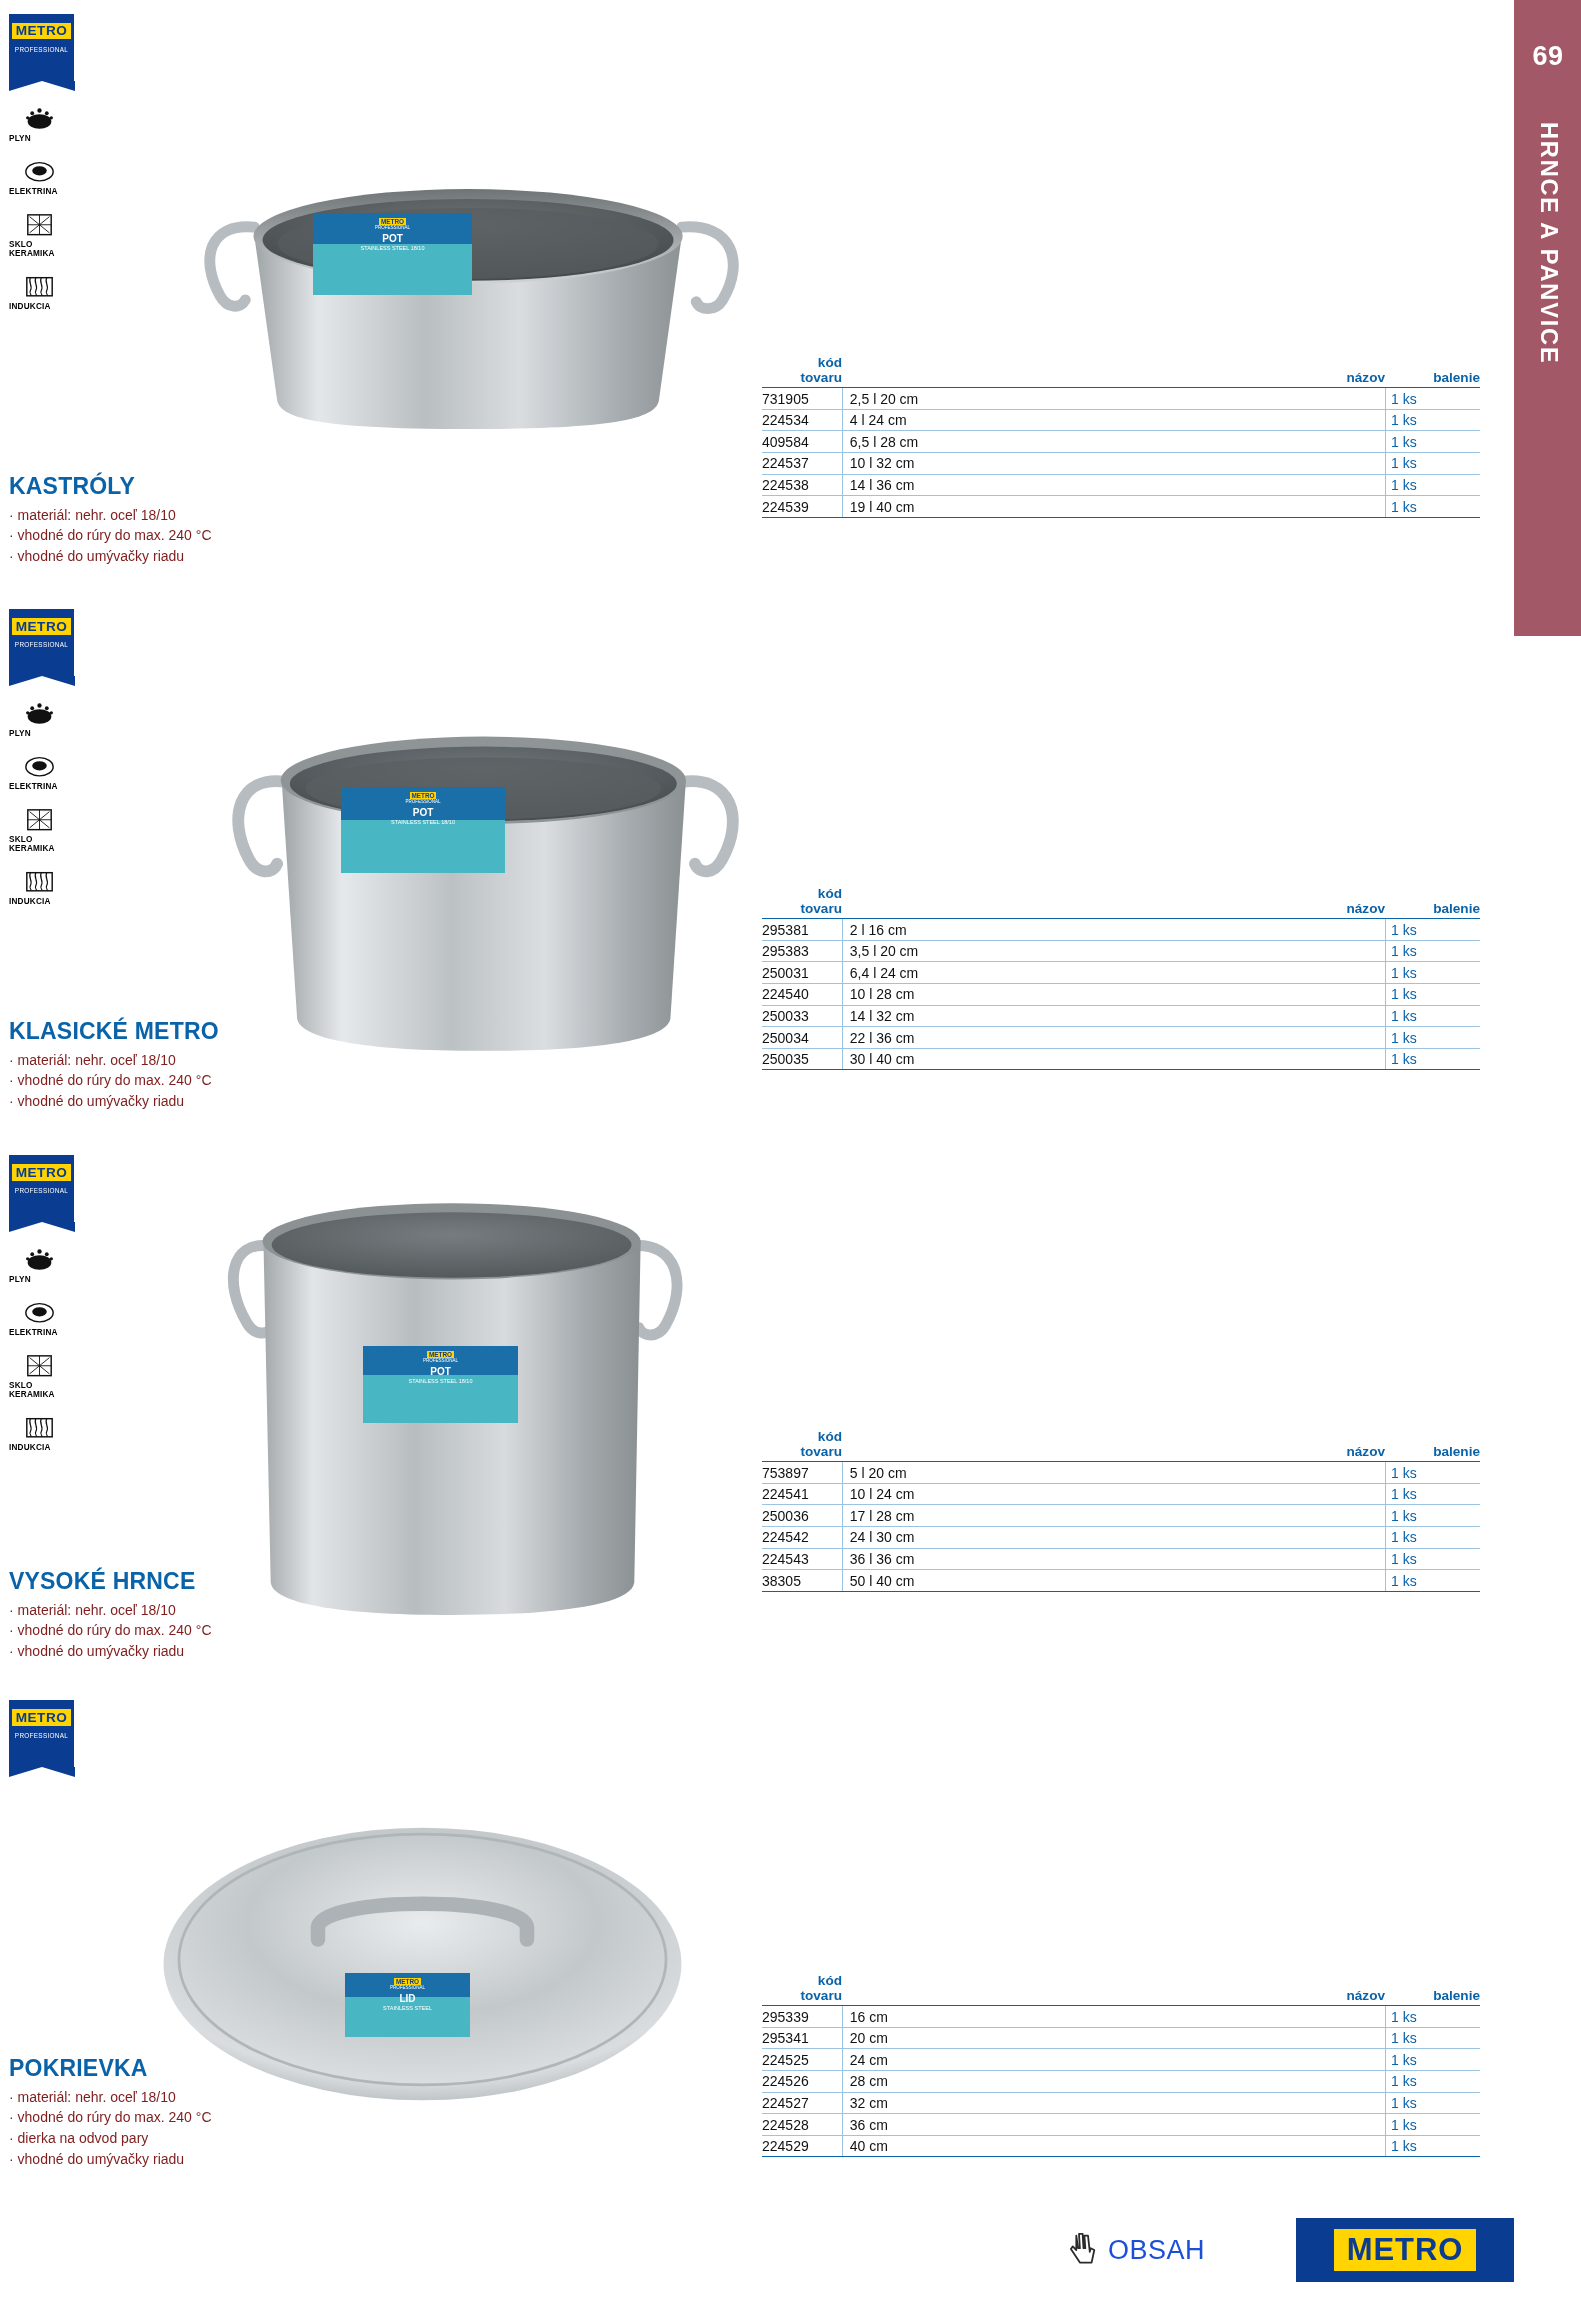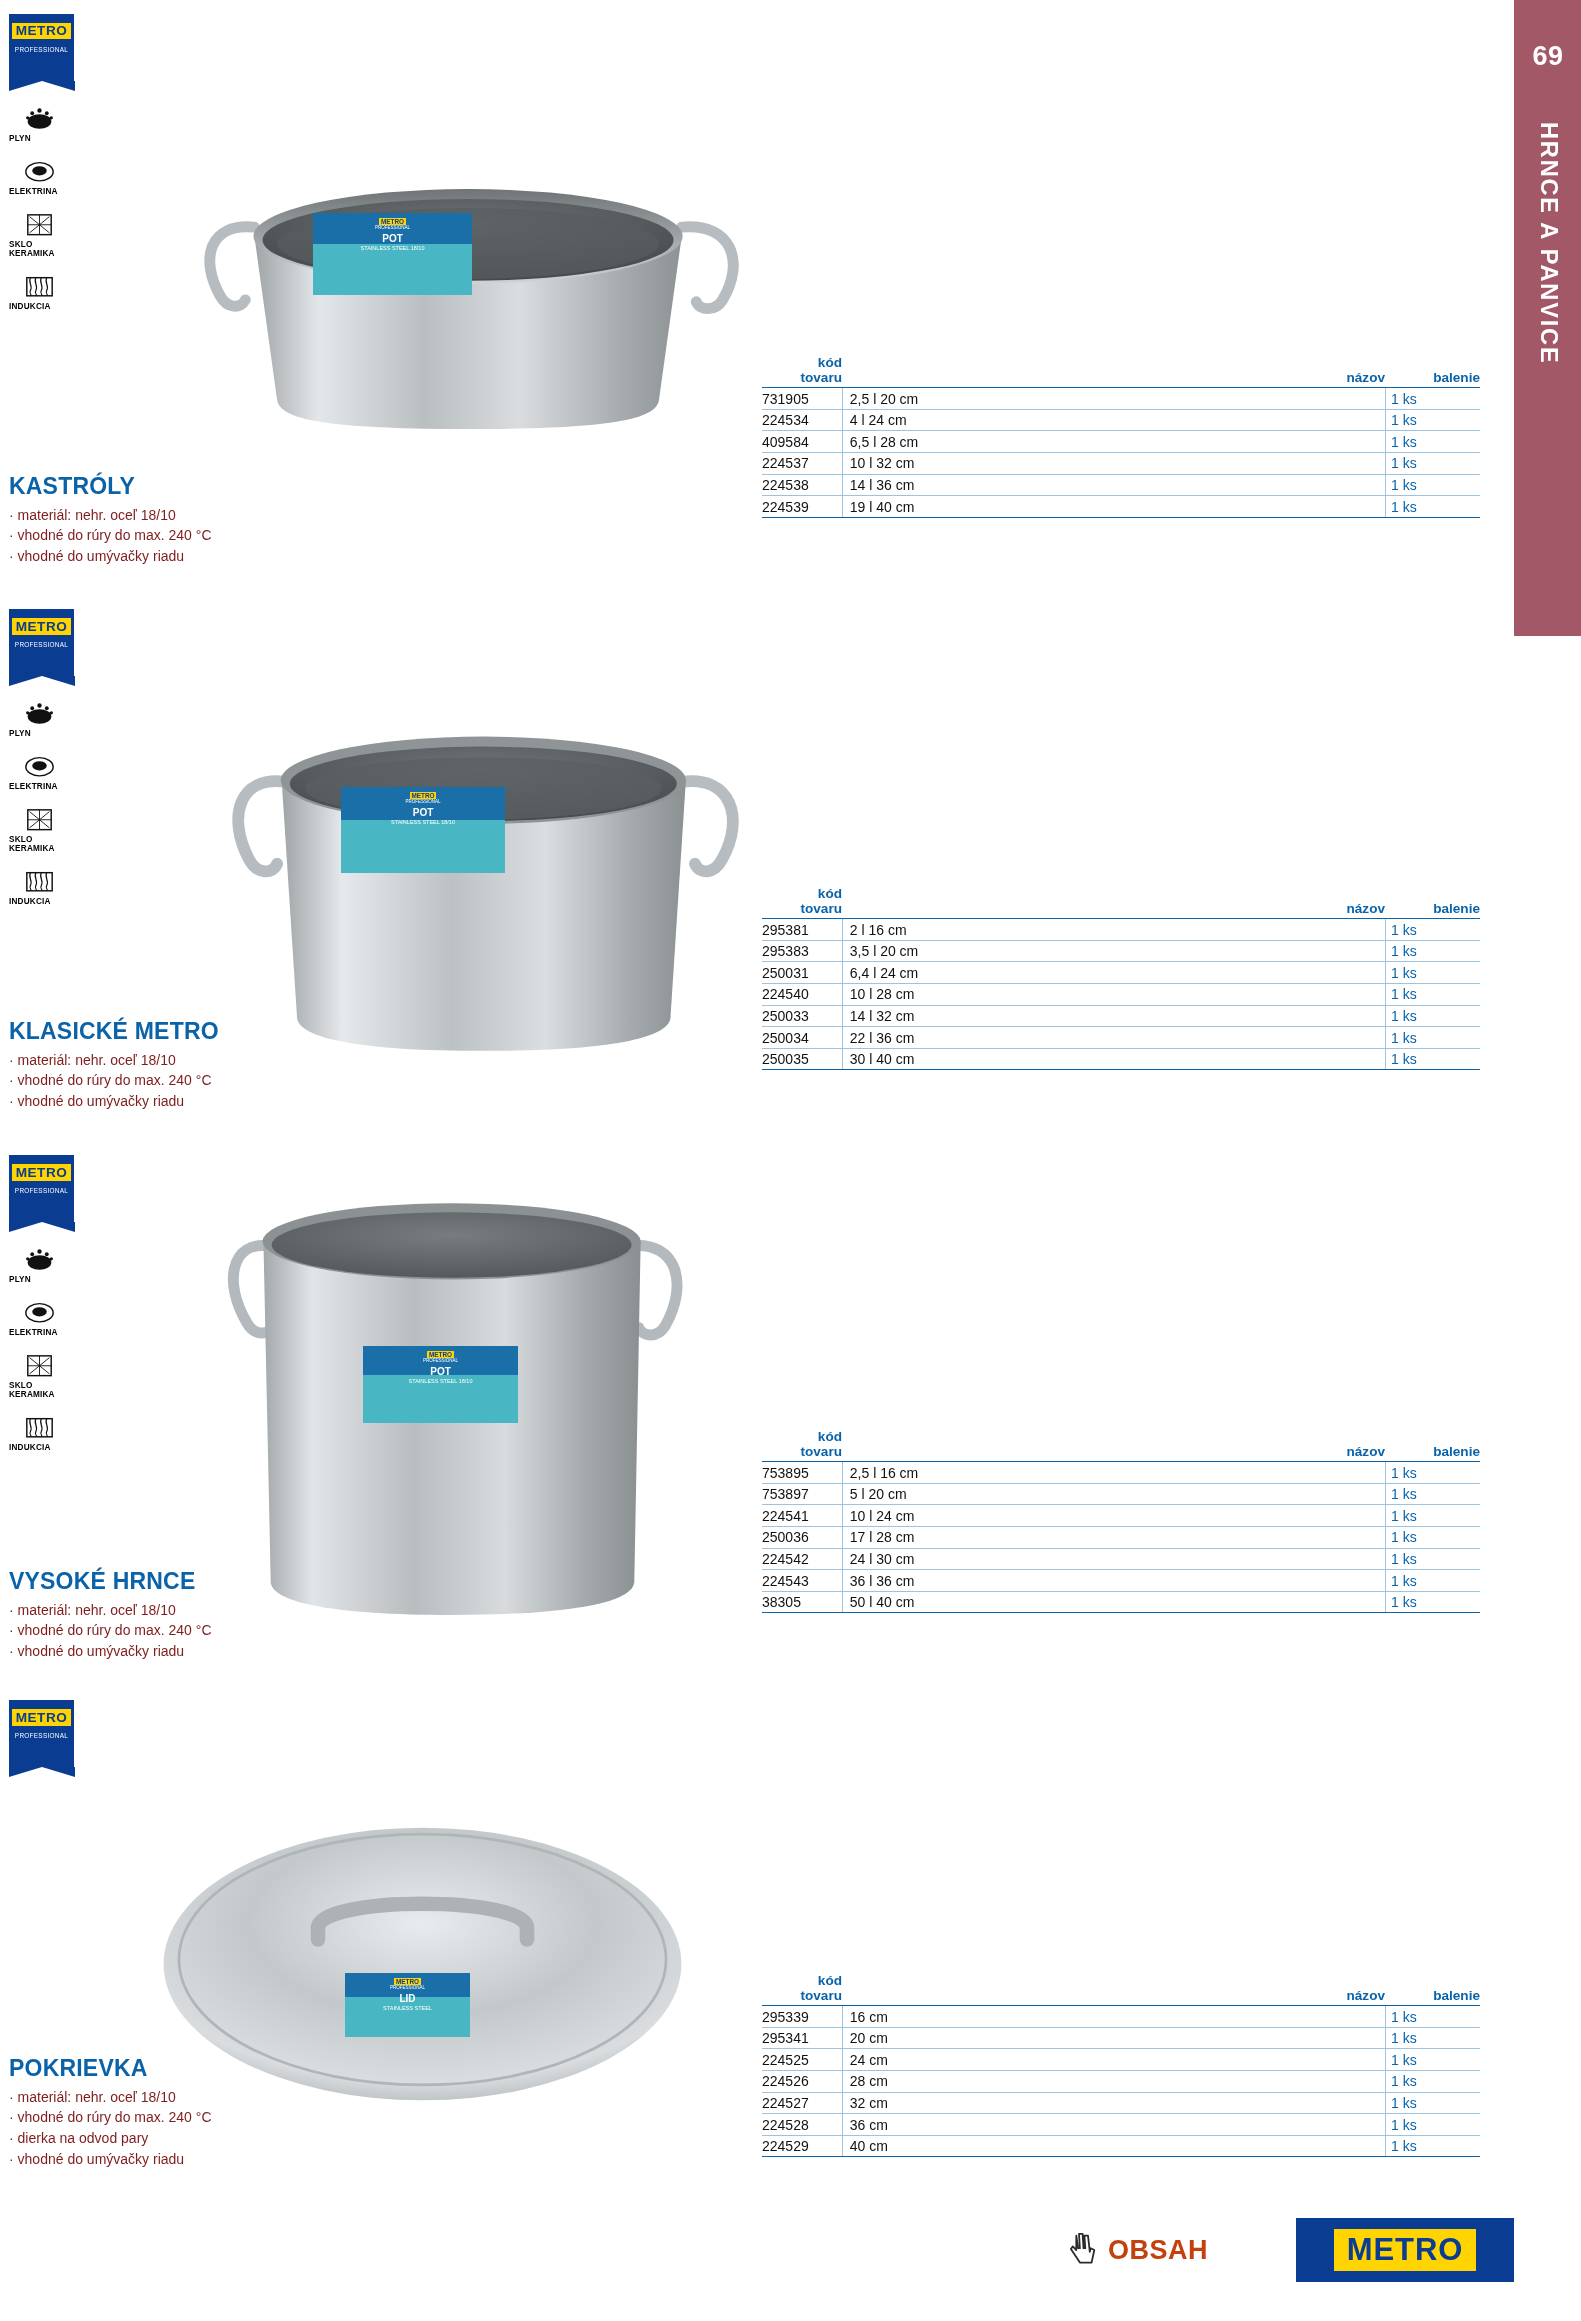--- a/index.html
+++ b/index.html
@@ -113,21 +113,21 @@
   .label-sticker .lsub { color:#fff; font-size:4.5px; margin-top:0.9px;}
   .label-sticker .lname { color:#fff; font-weight:bold; font-size:10px; margin-top:2.7px;}
   .label-sticker .ldesc { color:#fff; font-size:5.5px; margin-top:0.9px; }
 
   
   .footer-obsah {
     position:absolute; left:1068px; top:2232px;
     display:flex; align-items:center; gap:9px;
   }
   .footer-obsah .otext {
-    font-size:27px; font-weight:bold; color:#c2410c; letter-spacing:0.5px;
+    font-size:27px; font-weight:normal; color:#1d4ed8; letter-spacing:0.5px;
   }
   .footer-metro {
     position:absolute; left:1296px; top:2218px;
     width:218px; height:64px; background:#0a3d91;
     display:flex; align-items:center; justify-content:center;
   }
   .footer-metro .fm {
     background:#ffd400; color:#0a3d91; font-weight:bold;
     font-size:31px; padding:2.7px 12.7px; letter-spacing:0.9px;
   }
@@ -513,25 +513,20 @@
   <table class="prod">
     <tbody>
         <tr>
       <th class="code">
         <span>kód</span><br><span>tovaru</span>
       </th>
       <th class="name">názov</th>
       <th class="pack">balenie</th>
     </tr>
     <tr>
-          <td class="code">753895</td>
-          <td class="name">2,5 l 16 cm</td>
-          <td class="pack">1 ks</td>
-        </tr>
-    <tr>
           <td class="code">753897</td>
           <td class="name">5 l 20 cm</td>
           <td class="pack">1 ks</td>
         </tr>
     <tr>
           <td class="code">224541</td>
           <td class="name">10 l 24 cm</td>
           <td class="pack">1 ks</td>
         </tr>
     <tr>

